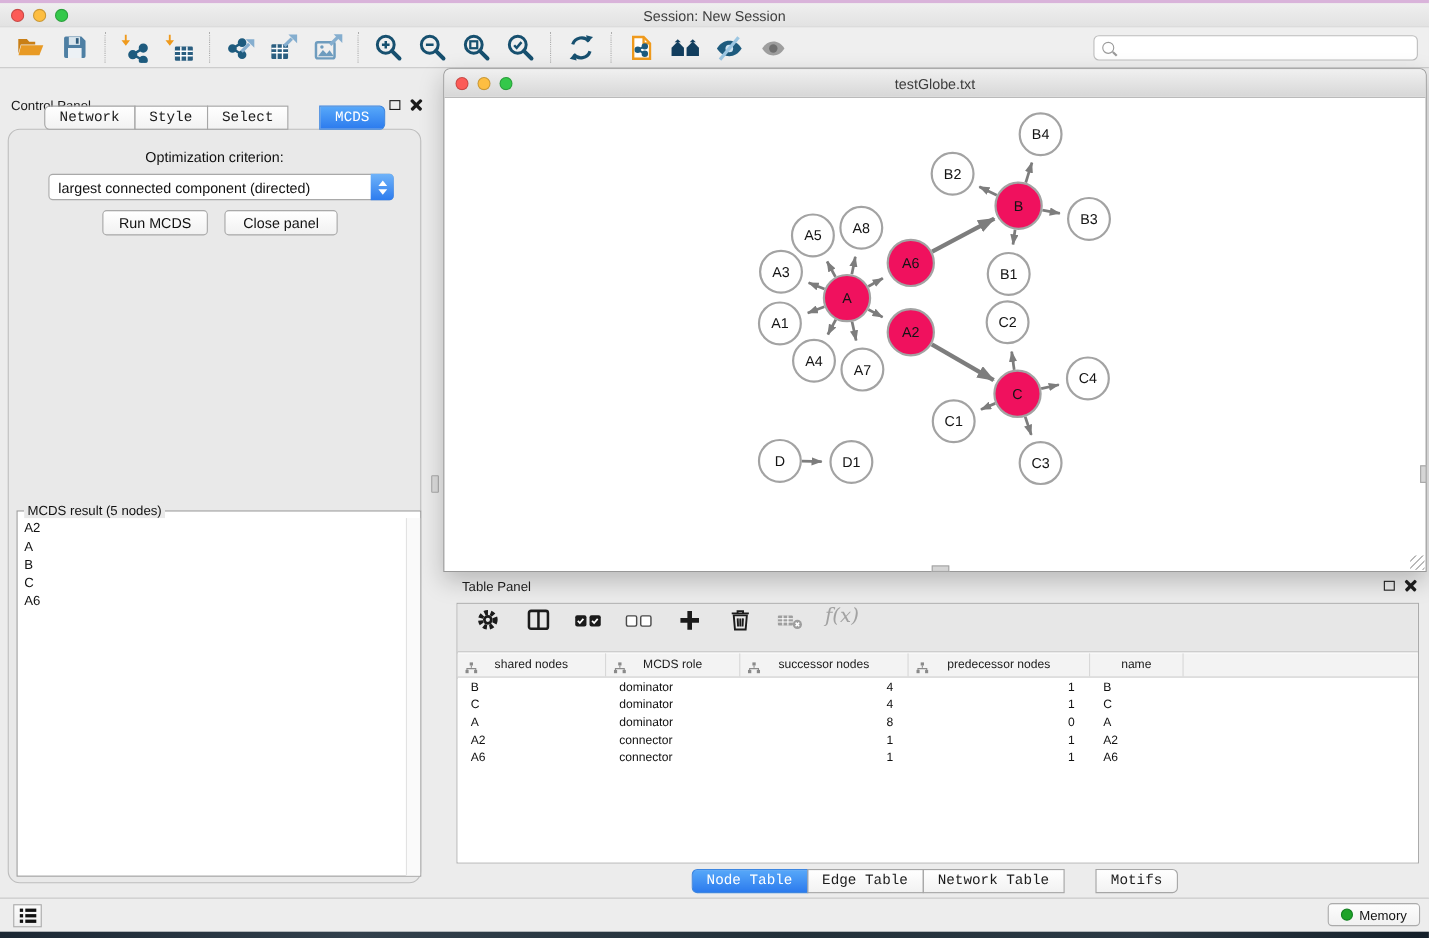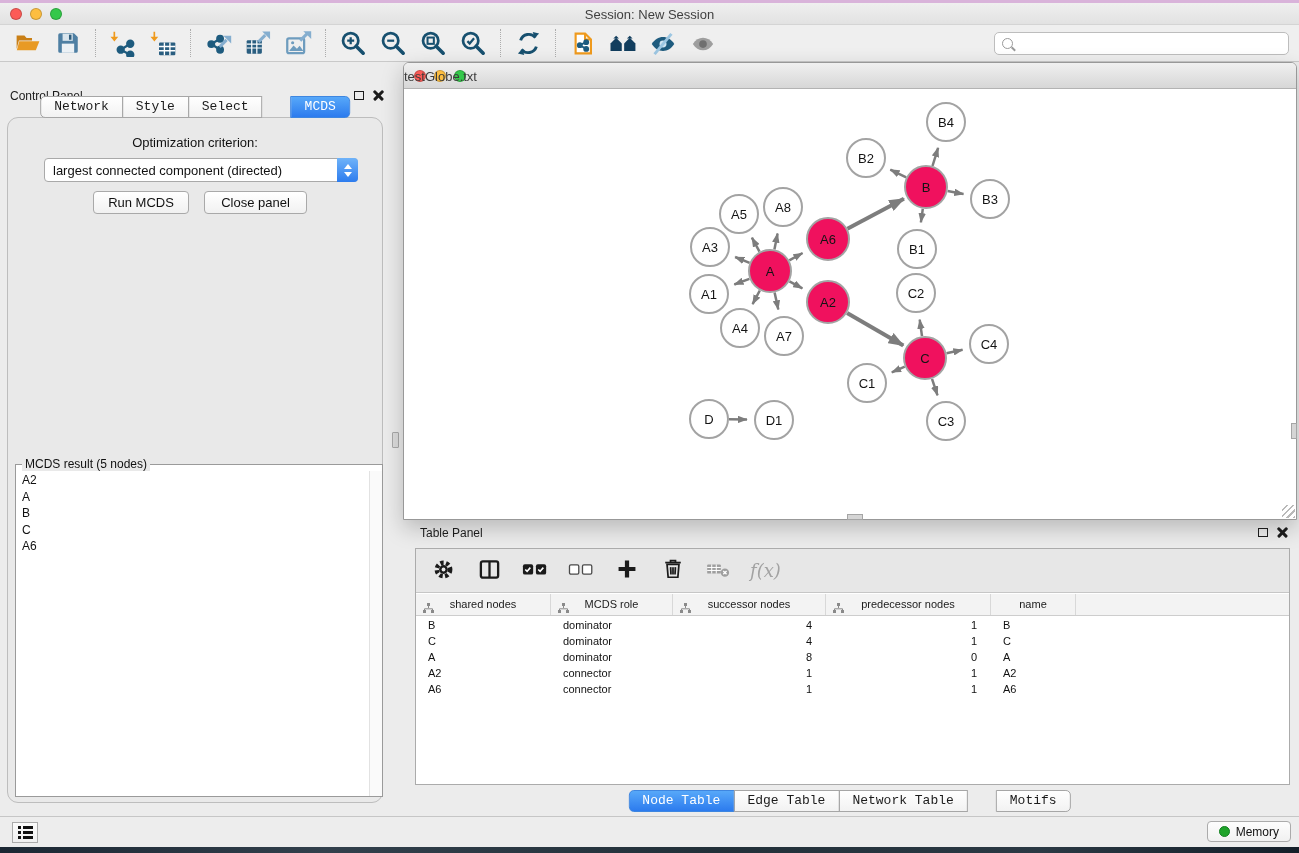--- a/index.html
+++ b/index.html
@@ -75,35 +75,35 @@
   .splitter-handle { position:absolute; left:392px; top:432px; width:7px; height:16px;
                      background:#DCDCDC; border:1px solid #A9A9A9; border-radius:1px; }
 
   
   .net-window { position:absolute; left:403px; top:62px; width:894px; height:458px;
                 background:#fff; border:1px solid #989898; border-radius:6px 6px 0 0;
                 box-shadow:0 8px 22px rgba(0,0,0,.22); }
   .net-titlebar { position:absolute; left:0; top:0; right:0; height:26px; border-radius:5px 5px 0 0;
                   background:linear-gradient(#F0F0F0,#D7D7D7); border-bottom:1px solid #B3B3B3; }
   .net-titlebar .lights { top:7px; }
-  .net-title { position:absolute; left:0; right:0; top:6px; text-align:left; font-size:13px; color:#3C3C3C; }
+  .net-title { position:absolute; left:0; right:0; top:6px; text-align:center; font-size:13px; color:#3C3C3C; }
   .net-canvas { position:absolute; left:1px; right:1px; top:27px; bottom:1px; background:#fff; overflow:hidden; }
   .corner-grip { position:absolute; right:1px; bottom:1px; width:13px; height:13px;
                  background:repeating-linear-gradient(135deg, transparent 0 3px, #B9B9B9 3px 4.5px); }
   .v-nub { position:absolute; right:-1px; top:360px; width:6px; height:16px; background:#D5D5D5; border:1px solid #A5A5A5; }
   .h-nub { position:absolute; left:443px; bottom:-1px; width:16px; height:6px; background:#D5D5D5; border:1px solid #A5A5A5; }
   text.nlabel { font-size:13px; fill:#141414; }
 
   
   .table-panel { position:absolute; left:400px; top:520px; width:899px; height:296px; }
   .tp-title { position:absolute; left:20px; top:6px; font-size:12px; color:#1b1b1b; }
   .table-panel .float-icon { right:31px; top:8px; } .table-panel .close-icon { right:11px; top:7px; }
   .tp-box { position:absolute; left:15px; top:28px; width:875px; height:237px; background:#fff; border:1px solid #ABABAB; }
   .tp-toolbar { position:absolute; left:0; top:0; right:0; height:44px; background:#E7E7E7;
-                border-bottom:1px solid #C6C6C6; display:flex; align-items:center; padding-left:12px; gap:16px; }
+                border-bottom:1px solid #C6C6C6; display:flex; align-items:flex-start; padding-left:12px; gap:16px; }
   .tp-btn { width:30px; height:32px; display:flex; align-items:center; justify-content:center; background:none; border:none; }
   .fx-label { font-family:"DejaVu Serif", serif; font-style:italic; font-size:18px; color:#A2A2A2; }
   .tbl-header { position:absolute; left:0; top:45px; right:0; height:22px; background:#F3F3F3; border-bottom:1px solid #CDCDCD; display:flex; }
   .th { position:relative; border-right:1px solid #D8D8D8; height:100%; }
   .th .hlabel { display:block; text-align:center; font-size:11px; line-height:21px; color:#1b1b1b; }
   .th .hicon { position:absolute; left:7px; top:6px; }
   .tbl-rows { position:absolute; left:0; top:68px; right:0; bottom:0; background:#fff; overflow:hidden; }
   .tr { display:flex; height:16px; }
   .td { font-size:11px; line-height:16px; color:#111; padding:0 12px; white-space:nowrap; overflow:hidden; }
   .td.num { text-align:right; padding-right:14px; }

